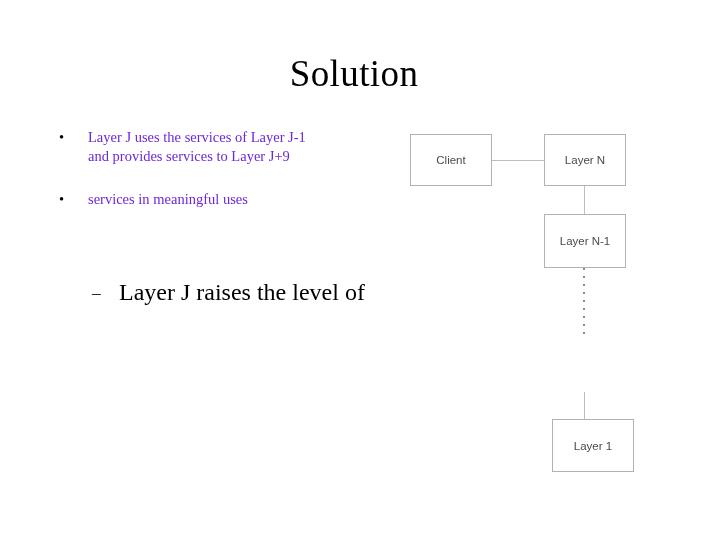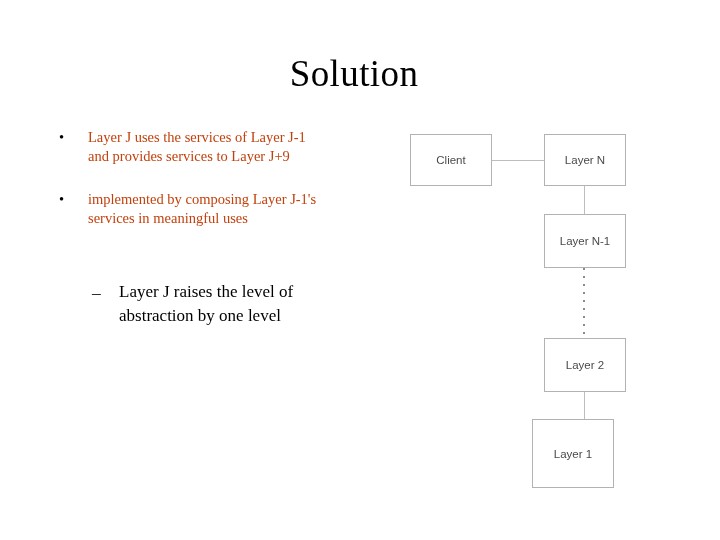--- a/index.html
+++ b/index.html
@@ -64,21 +64,21 @@
     font-family: "Liberation Serif", serif;
     font-size: 14.5px;
     line-height: 19px;
     color: #000000;
   }
 
   .bullet-text {
     font-family: "Liberation Serif", serif;
     font-size: 14.5px;
     line-height: 19px;
-    color: #c2410c;
+    color: #6d28d9;
   }
   .bullet-text .ln { display: block; white-space: nowrap; }
 
   
   #sub-bullet-list {
     position: absolute;
     left: 92px;
     top: 280px;
     width: 300px;
   }
@@ -90,21 +90,21 @@
     position: absolute;
     left: 0px;
     top: 0px;
     font-family: "Liberation Serif", serif;
     font-size: 17.5px;
     line-height: 24px;
     color: #000000;
   }
   .sub-bullet-text {
     font-family: "Liberation Serif", serif;
-    font-size: 17px;
+    font-size: 24px;
     line-height: 24px;
     color: #000000;
   }
   .sub-bullet-text .ln { display: block; white-space: nowrap; }
 
   
   #layer-diagram {
     position: absolute;
     left: 400px;
     top: 120px;
@@ -161,33 +161,31 @@
       <span class="bullet-marker">•</span>
       <div class="bullet-text">
         <span class="ln">Layer J uses the services of Layer J-1</span>
         <span class="ln">and provides services to Layer J+9</span>
       </div>
     </div>
 
     <div class="bullet-item">
       <span class="bullet-marker">•</span>
       <div class="bullet-text">
-        <span class="ln">implemented by composing Layer J-1's</span>
         <span class="ln">services in meaningful uses</span>
       </div>
     </div>
 
   </div>
 
   <div id="sub-bullet-list">
     <div class="sub-bullet-item">
       <span class="sub-bullet-marker">–</span>
       <div class="sub-bullet-text">
         <span class="ln">Layer J raises the level of</span>
-        <span class="ln">abstraction by one level</span>
       </div>
     </div>
   </div>
 
   <div id="layer-diagram">
 
     <div class="connector-h" style="left:92px; top:40px; width:52px;"></div>
 
     <div class="connector-v" style="left:184px; top:66px; height:28px;"></div>
 
@@ -200,23 +198,20 @@
     </div>
 
     <div class="node-box" style="left:144px; top:14px; width:82px; height:52px;">
       <span class="node-label">Layer N</span>
     </div>
 
     <div class="node-box" style="left:144px; top:94px; width:82px; height:54px;text-align:center;">
       <span class="node-label">Layer N-1</span>
     </div>
 
-    <div class="node-box" style="left:144px; top:218px; width:82px; height:54px;">
-      <span class="node-label">Layer 2</span>
-    </div>
-
-    <div class="node-box" style="left:132px; top:299px; width:82px; height:69px;">
+
+    <div class="node-box" style="left:152px; top:299px; width:82px; height:53px;">
       <span class="node-label">Layer 1</span>
     </div>
 
   </div>
 
 </div>
 
 </body></html>

